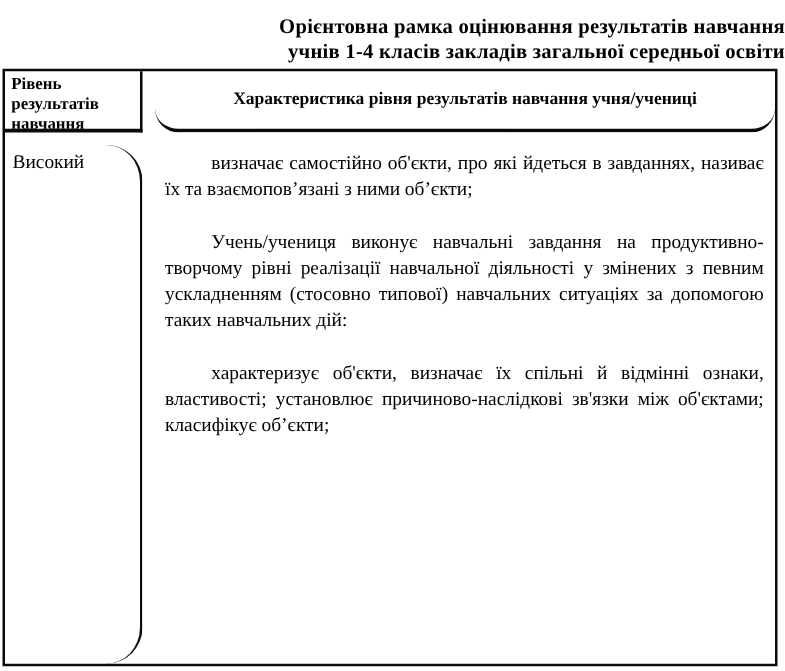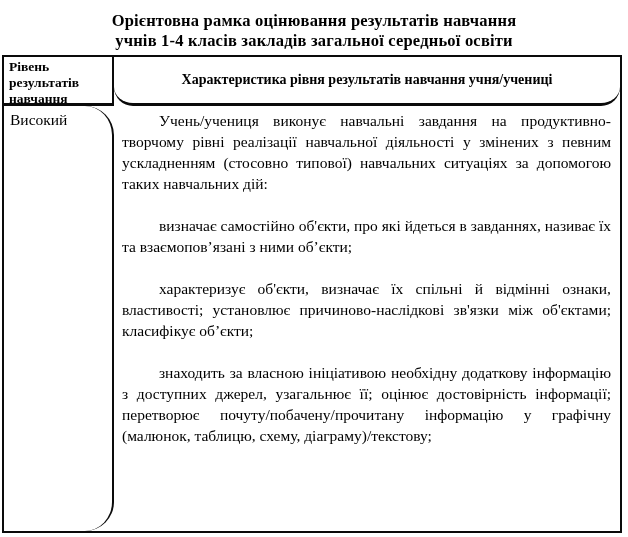--- a/index.html
+++ b/index.html
@@ -13,38 +13,39 @@
     color: #000000;
     font-family: "Liberation Serif", serif;
     overflow: hidden;
     position: relative;
   }
   .doc-title {
     position: absolute;
     top: 11px;
     left: 0;
     width: 628px;
-    text-align: center;
+    text-align: right;
     font-weight: bold;
     font-size: 16.5px;
     line-height: 20px;
     letter-spacing: 0.2px;
   }
   .assessment-table {
     position: absolute;
     left: 2px;
     top: 55px;
     width: 620px;
     height: 478px;
     box-sizing: border-box;
     border: 2px solid #0a0a0a;
     display: grid;
     grid-template-columns: 110px 1fr;
     grid-template-rows: 49px 1fr;
     background: #ffffff;
+    gap: 10px;
   }
   .cell {
     box-sizing: border-box;
     overflow: hidden;
   }
   .col-divider {
     border-right: 2px solid #0a0a0a;
   }
   .header-row-cell {
     border-bottom: 3px solid #0a0a0a;
@@ -87,18 +88,17 @@
   <div>Орієнтовна рамка оцінювання результатів навчання</div>
   <div>учнів 1-4 класів закладів загальної середньої освіти</div>
 </div>
 
 <div class="assessment-table">
   <div class="cell col-divider header-row-cell header-level">Рівень результатів навчання</div>
   <div class="cell header-row-cell header-characteristic">Характеристика рівня результатів навчання учня/учениці</div>
 
   <div class="cell col-divider level-cell">Високий</div>
   <div class="cell characteristic-cell">
+    <p>визначає самостійно об'єкти, про які йдеться в завданнях, називає їх та взаємопов’язані з ними об’єкти;</p>
     <p>Учень/учениця виконує навчальні завдання на продуктивно-творчому рівні реалізації навчальної діяльності у змінених з певним ускладненням (стосовно типової) навчальних ситуаціях за допомогою таких навчальних дій:</p>
-    <p>визначає самостійно об'єкти, про які йдеться в завданнях, називає їх та взаємопов’язані з ними об’єкти;</p>
     <p>характеризує об'єкти, визначає їх спільні й відмінні ознаки, властивості; установлює причиново-наслідкові зв'язки між об'єктами; класифікує об’єкти;</p>
-    <p>знаходить за власною ініціативою необхідну додаткову інформацію з доступних джерел, узагальнює її; оцінює достовірність інформації; перетворює почуту/побачену/прочитану інформацію у графічну (малюнок, таблицю, схему, діаграму)/текстову;</p>
   </div>
 </div>
 
 </body></html>

